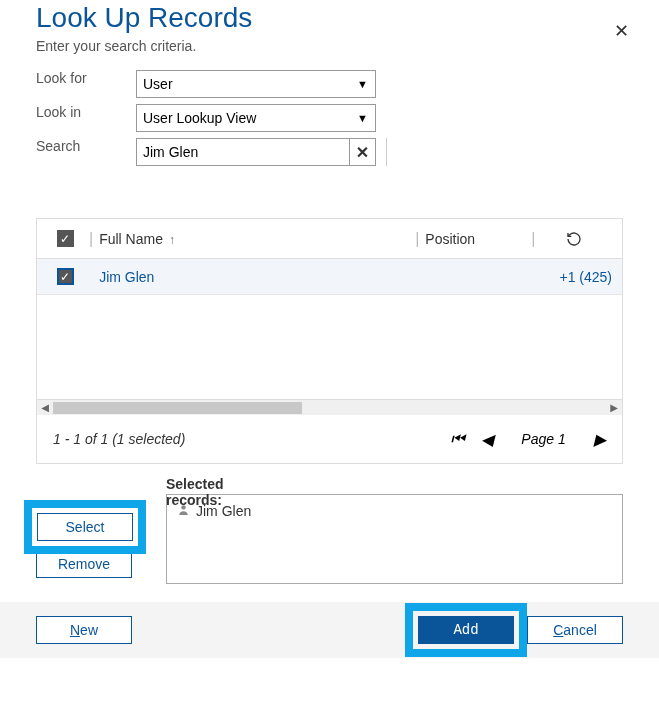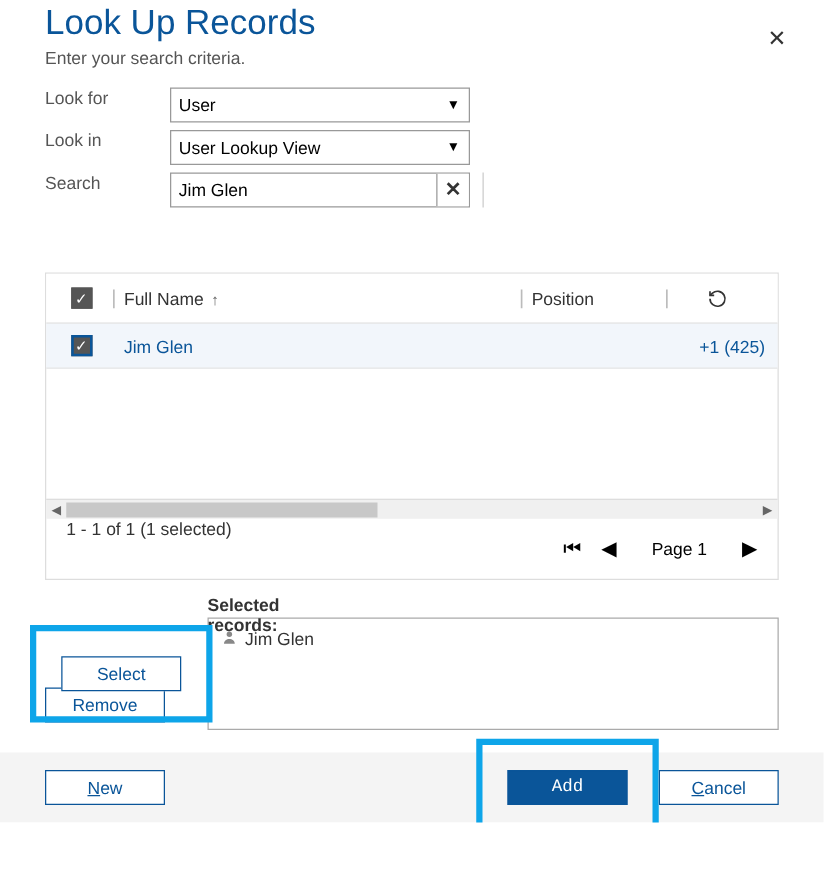--- a/index.html
+++ b/index.html
@@ -76,21 +76,21 @@
   display: flex; align-items: center;
 }
 .hscroll .arrow-l, .hscroll .arrow-r {
   width: 16px; height: 16px; display: flex; align-items: center; justify-content: center;
   font-size: 10px; color: #666;
 }
 .hscroll .track { flex: 1; height: 12px; background: #f0f0f0; position: relative; }
 .hscroll .thumb { position: absolute; left: 0; width: 45%; height: 12px; background: #c8c8c8; }
 
 .pager {
-  display: flex; height: 48px; padding: 0 16px;
+  display: flex; align-items: center; height: 48px; padding: 0 16px; font-style: italic;
 }
 .pager .count { flex: 1; color: #333; }
 .pager .nav { display: flex; align-items: center; gap: 16px; color: #000; }
 .pager .nav .btn { cursor: pointer; font-size: 16px; }
 .pager .pg { margin: 0 12px; }
 
 .selected-area { margin: 12px 36px 0 36px; display: flex; gap: 0; }
 .sel-buttons { width: 130px; display: flex; flex-direction: column; gap: 8px; padding-top: 30px; position: relative; }
 .sel-label { position: absolute; top: 0; left: 130px; font-weight: 600; font-size: 14px; color: #333; }
 .selected-box {
@@ -109,21 +109,21 @@
   margin-top: 18px; height: 56px; background: #f4f4f4; display: flex;
   align-items: center; padding: 0 36px; 
 }
 .footer .spacer { flex: 1; }
 .primary-btn {
   background: #0a5599; color: #fff; border: 1px solid #0a5599; height: 28px;
   width: 96px; cursor: pointer; font-size: 14px; font-family: Liberation Mono, monospace;
 }
 
 .highlight-red {
-  border: 5px solid #0ea5e9; padding: 20px; display: inline-block;
+  border: 8px solid #0ea5e9; padding: 5px; display: inline-block;
 }
 .sel-highlight { position: absolute; top: 24px; left: -12px; }
 .add-highlight { }
 
 svg.refresh { width: 16px; height: 16px; }
 </style>
 </head>
 <body>
 
 <div class="dialog">

